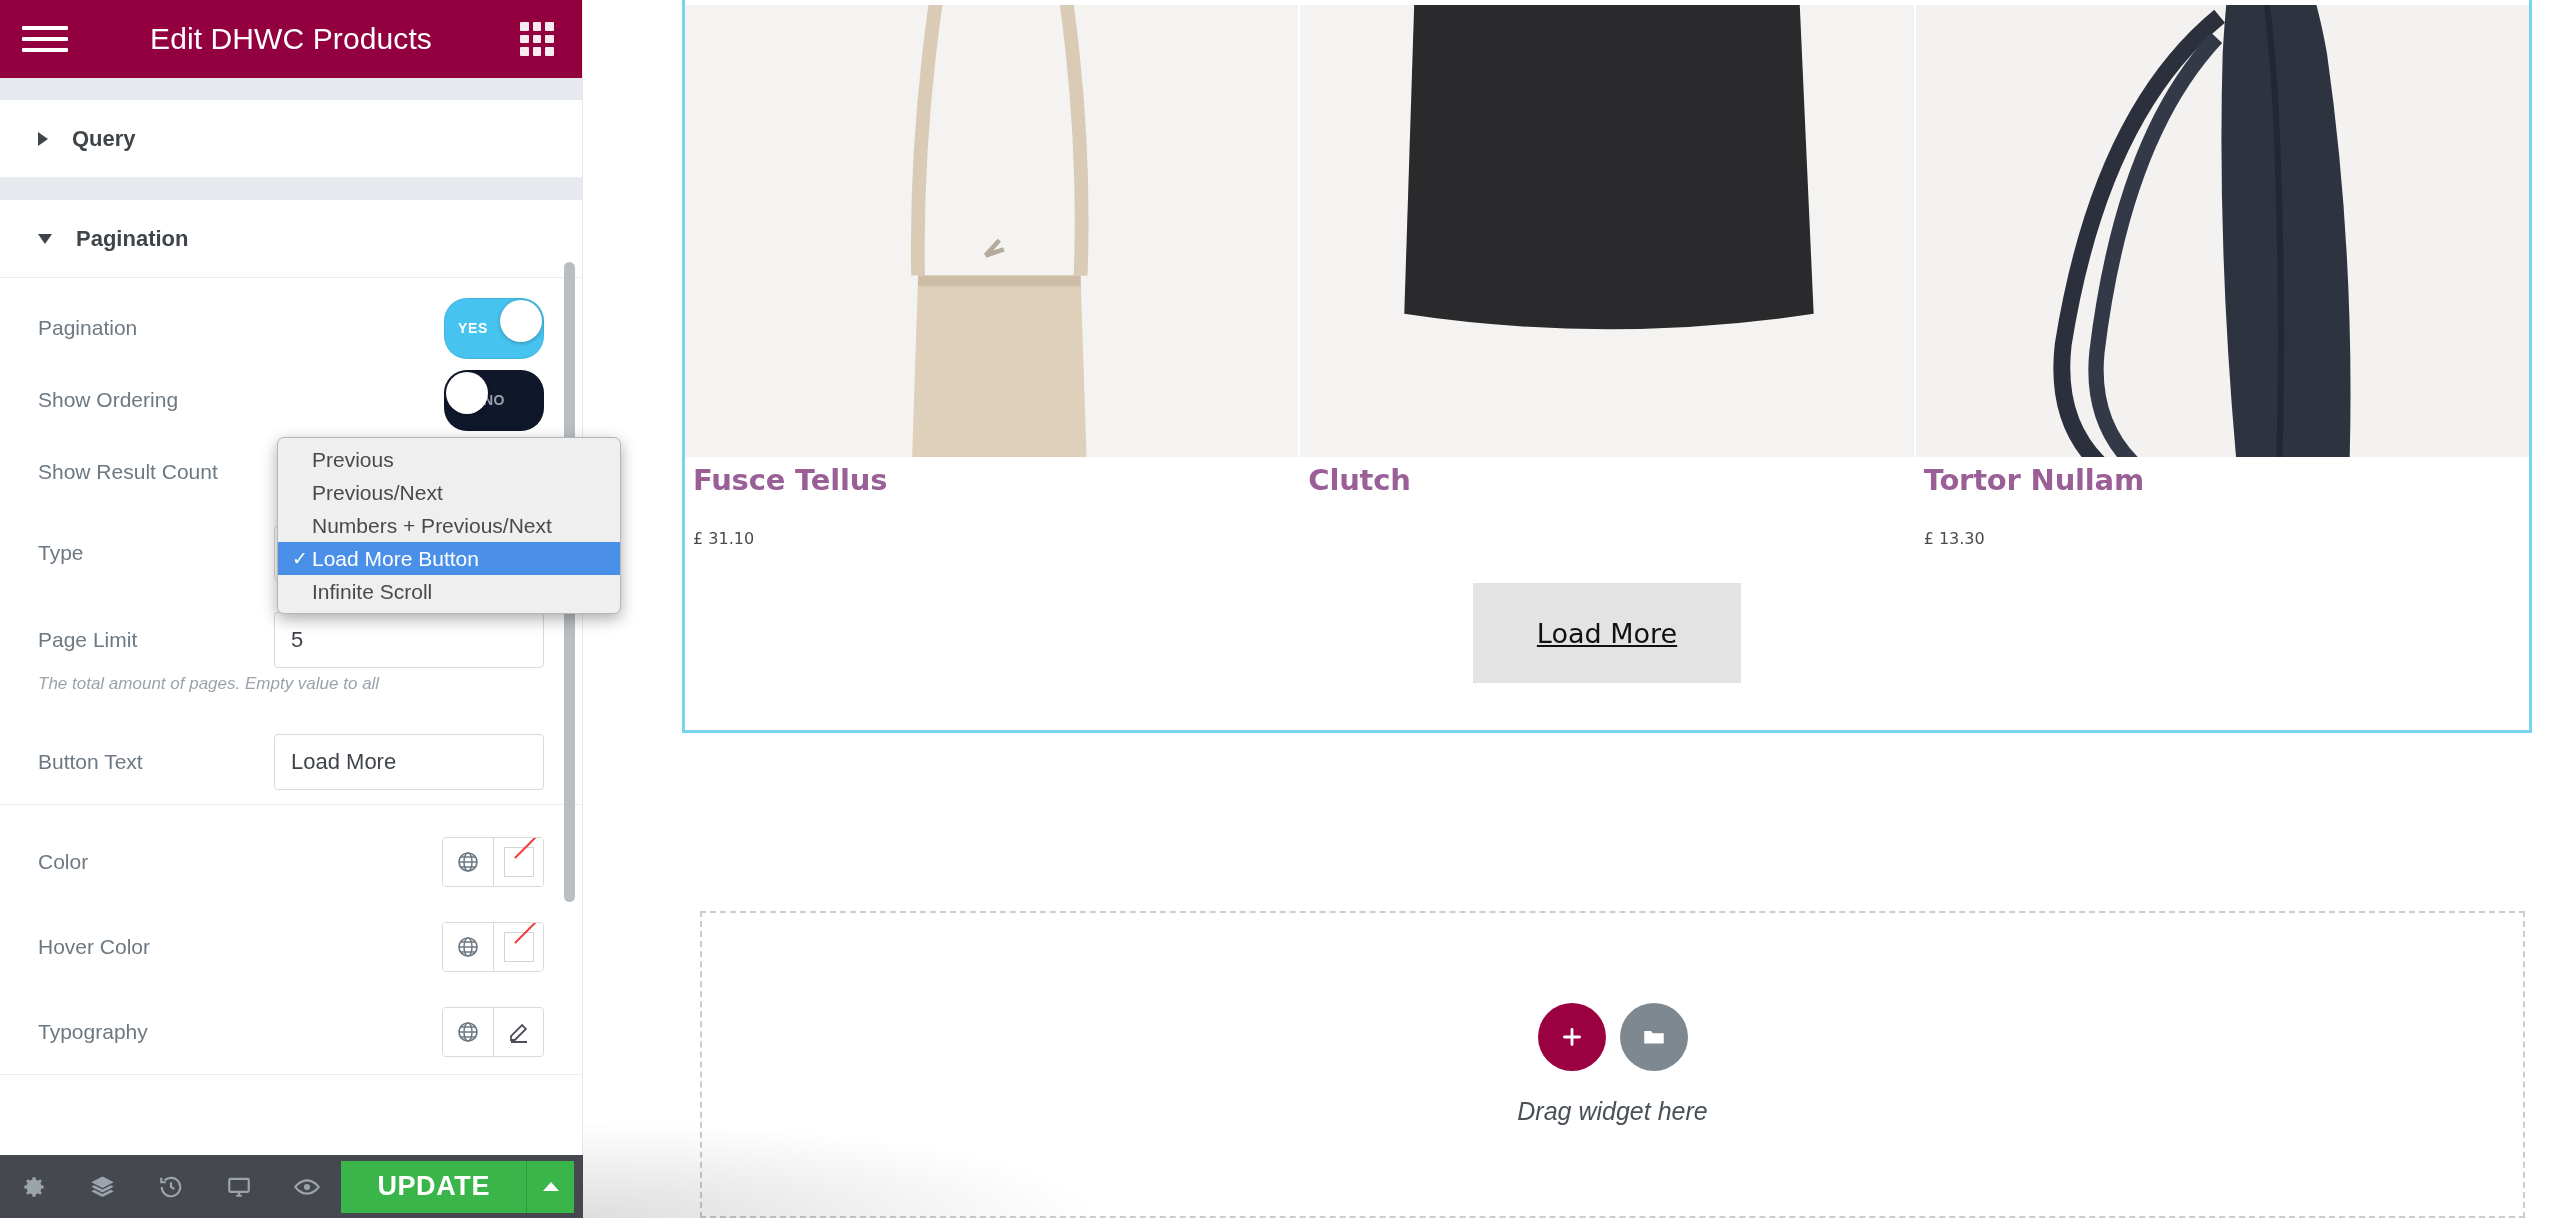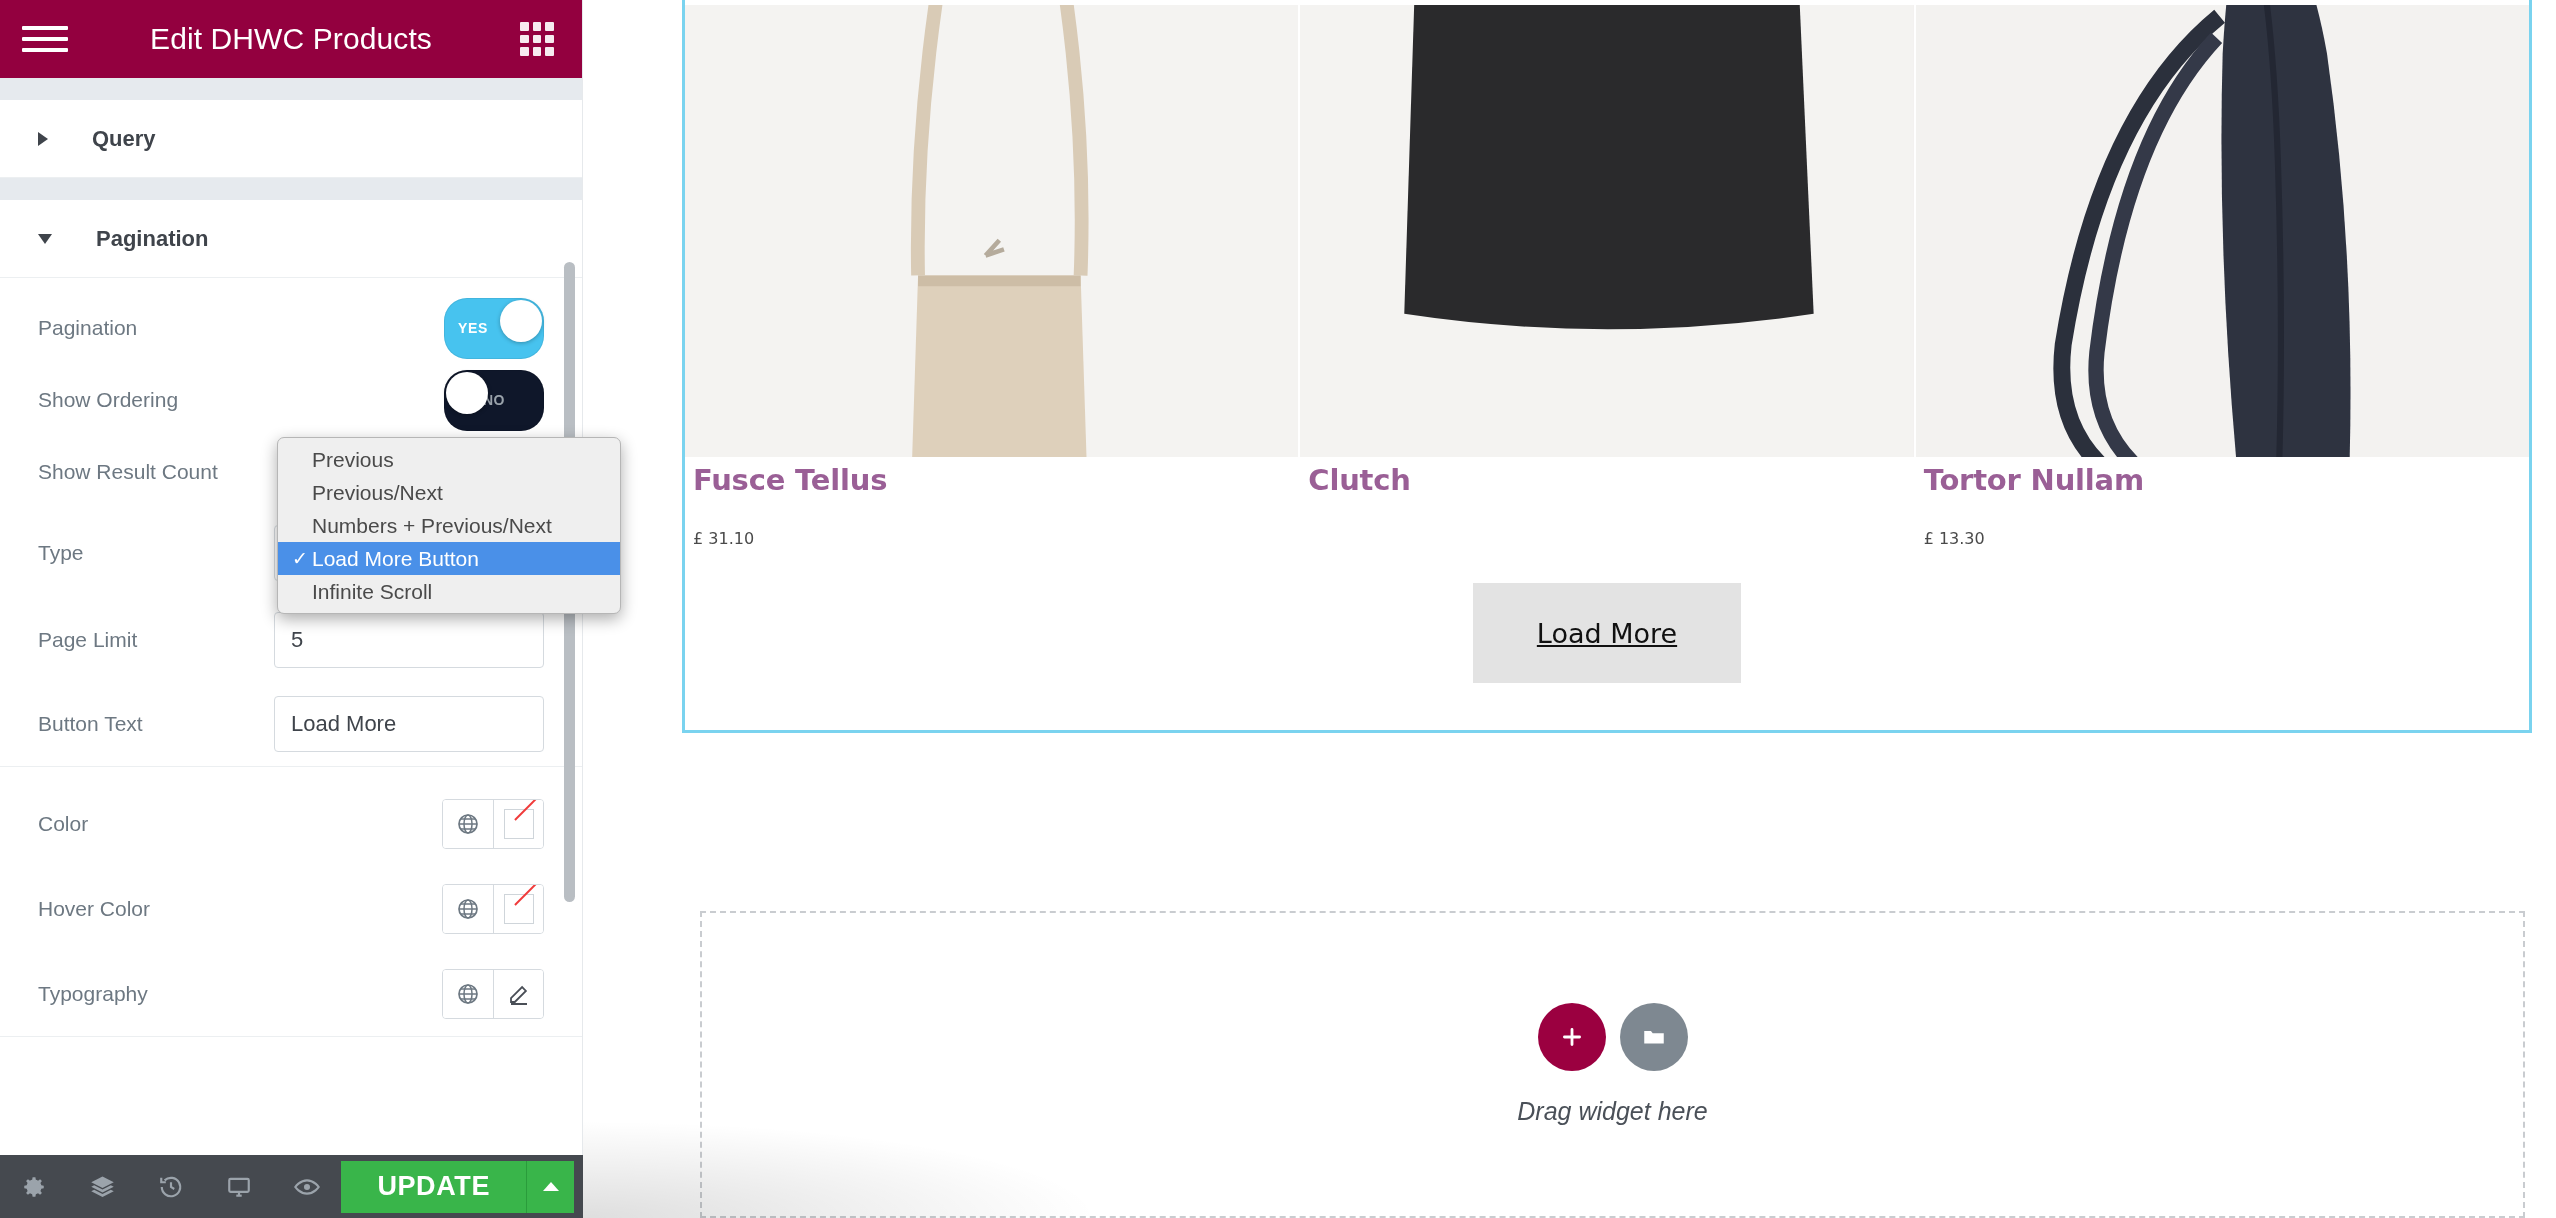--- a/index.html
+++ b/index.html
@@ -50,21 +50,20 @@
     position: absolute; top: 78px; left: 0; right: 0; bottom: 63px;
     background: #ffffff;
     overflow: hidden;
   }
   .gap-strip { height: 22px; background: #e6eaee; }
   .section-head {
     height: 78px; display: flex; align-items: center;
     padding-left: 38px; background: #ffffff;
     border-bottom: 1px solid #eceff1;
     cursor: pointer;
-    gap: 20px;
   }
   .section-head .caret {
     width: 0; height: 0; margin-right: 24px;
   }
   .caret.right { border-left: 10px solid #3f444b; border-top: 7px solid transparent; border-bottom: 7px solid transparent; }
   .caret.down  { border-top: 10px solid #3f444b; border-left: 7px solid transparent; border-right: 7px solid transparent; }
   .section-head .label { font-size: 22px; font-weight: bold; color: #3f444b; }
 
   .ctrl-group { padding: 0 38px; background: #ffffff; }
   .ctrl-row {
@@ -428,20 +427,21 @@
           </div>
         </div>
 
         <div class="ctrl-row" style="min-height:84px">
           <div class="ctrl-label">Page Limit</div>
           <div class="ctrl-field">
             <input class="ti" value="5" style="">
           </div>
         </div>
 
+        <div class="helper">The total amount of pages. Empty value to all</div>
 
         <div class="ctrl-row" style="min-height:84px">
           <div class="ctrl-label">Button Text</div>
           <div class="ctrl-field">
             <input class="ti" value="Load More" style="">
           </div>
         </div>
       </div>
 
       <div class="divider"></div>

